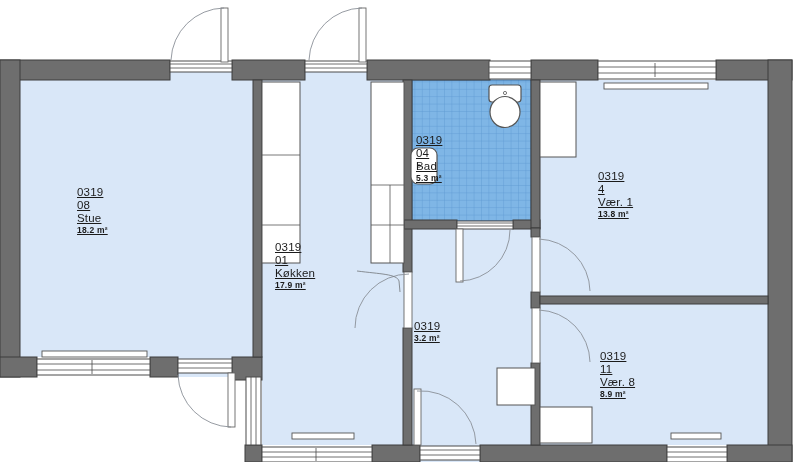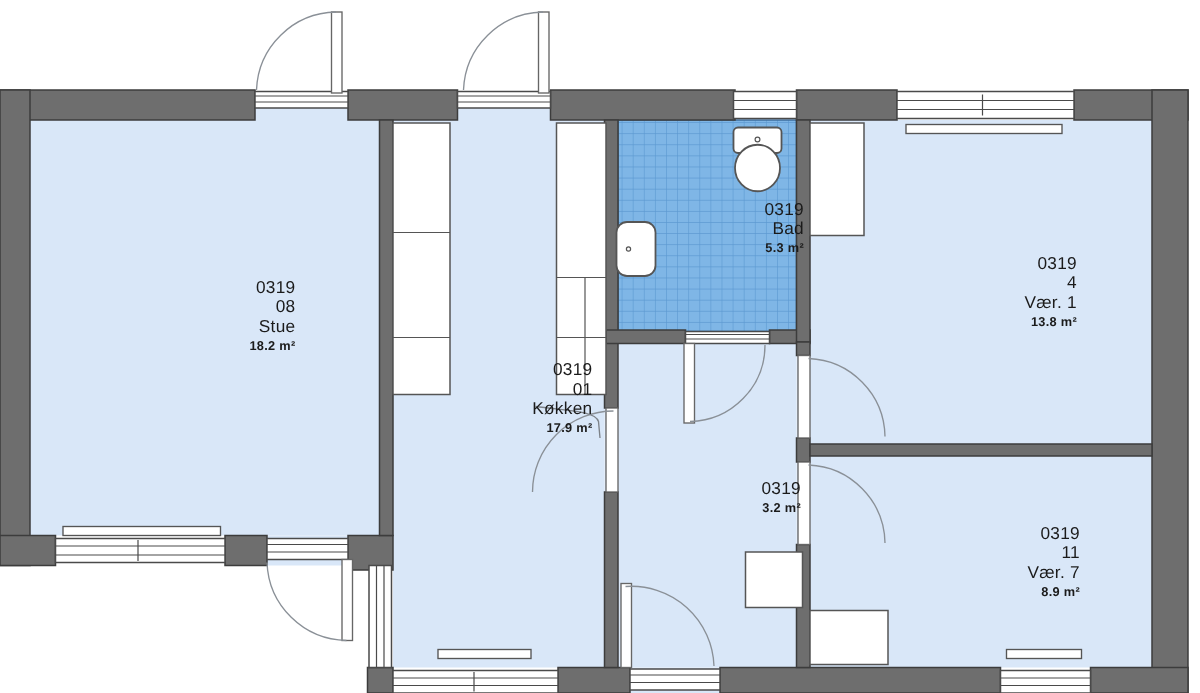--- a/index.html
+++ b/index.html
@@ -16,23 +16,23 @@
   .winline{stroke:#4a4a4a;stroke-width:0.8;fill:none;}
   .furn   {fill:var(--fixture,#ffffff);stroke:#555555;stroke-width:1;}
   .furnline{stroke:#555555;stroke-width:0.8;fill:none;}
   .rad    {fill:var(--fixture,#ffffff);stroke:#555555;stroke-width:0.9;}
   .leaf   {fill:var(--fixture,#ffffff);stroke:#666666;stroke-width:0.9;}
   .arc    {fill:none;stroke:var(--door-arc,#8a8f96);stroke-width:0.9;}
   .fix    {fill:var(--fixture,#ffffff);stroke:#555555;stroke-width:1.2;}
   .leader {fill:none;stroke:#7d8288;stroke-width:0.9;}
   
   .room-label{
-    position:absolute;width:120px;text-align:right;
+    position:absolute;width:120px;text-align:left;
     color:var(--label-text,#1b1b1b);
-    font-size:11.5px;line-height:13px;letter-spacing:0.2px;
+    font-size:11.5px;line-height:13px;letter-spacing:0.2px;text-decoration:underline;
   }
   .room-label .area{font-size:8.5px;font-weight:bold;line-height:11px;}
 </style>
 </head>
 <body>
 
 <div class="stage">
 
   <svg width="800" height="462" viewBox="0 0 800 462">
     <defs>
@@ -223,36 +223,37 @@
 
   <div class="room-label" style="left:275px;top:241px">
     <div>0319</div>
     <div>01</div>
     <div>Køkken</div>
     <div class="area">17.9 m²</div>
   </div>
 
   <div class="room-label" style="left:416px;top:134px">
     <div>0319</div>
+    <div>04</div>
     <div>Bad</div>
     <div class="area">5.3 m²</div>
   </div>
 
   <div class="room-label" style="left:598px;top:170px">
     <div>0319</div>
     <div>4</div>
     <div>Vær. 1</div>
     <div class="area">13.8 m²</div>
   </div>
 
   <div class="room-label" style="left:414px;top:320px">
     <div>0319</div>
     <div class="area">3.2 m²</div>
   </div>
 
   <div class="room-label" style="left:600px;top:350px">
     <div>0319</div>
     <div>11</div>
-    <div>Vær. 7</div>
+    <div>Vær. 8</div>
     <div class="area">8.9 m²</div>
   </div>
 
 </div>
 
 </body></html>

